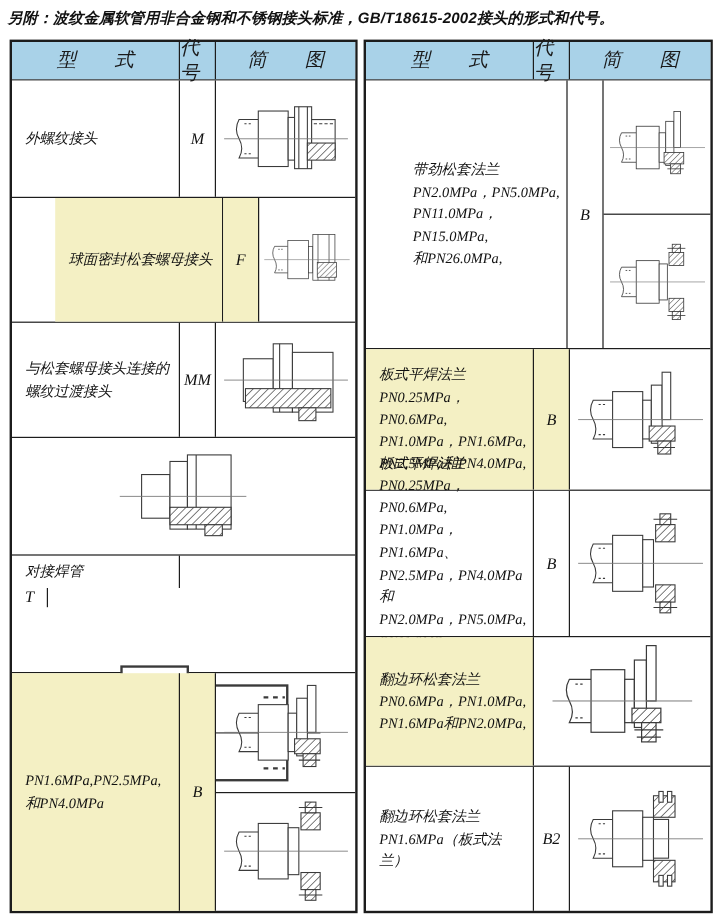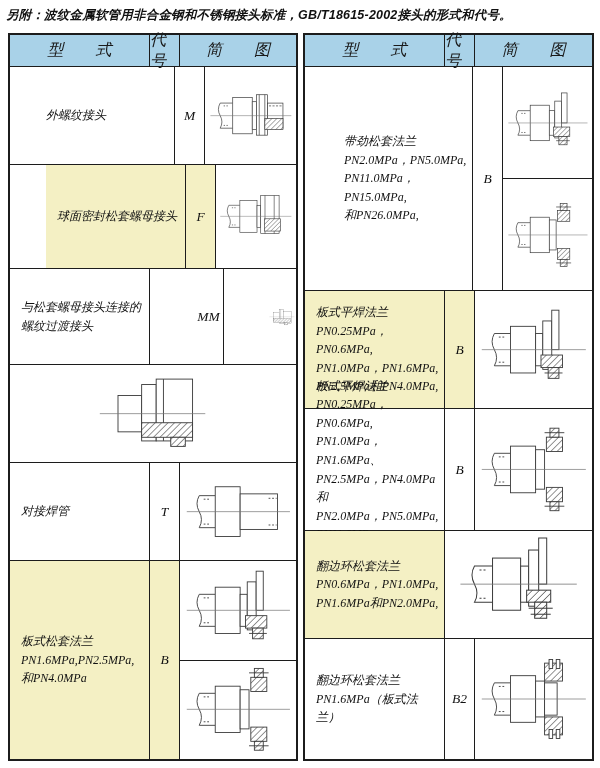--- a/index.html
+++ b/index.html
@@ -42,21 +42,21 @@
 
 <div class="page">
   <div class="intro">另附：波纹金属软管用非合金钢和不锈钢接头标准，GB/T18615-2002接头的形式和代号。</div>
   <div class="tables">
     <div class="jtable left" id="table-left">
         <div class="row header" style="height: 32px;">
           <div class="cell type">型　　式</div>
           <div class="cell code">代号</div>
           <div class="cell diag" style="flex-direction: row; align-items: center; justify-content: center;">简　　图</div>
         </div>
-        <div class="row" style="height: 98px; padding-left: 25px;">
+        <div class="row" style="height: 98px;">
           <div class="cell type">
             <div class="lines">
               <div class="">外螺纹接头</div>
             </div>
           </div>
           <div class="cell code">M</div>
           <div class="cell diag">
             <div class="diag-half">
               <svg viewBox="0 0 120 96" class="dsvg">
                 <path d="M34,30 H16 Q11,39 16,48 Q21,57 16,66 H34" fill="none" stroke="#3a3a3a" stroke-width="1"></path>
@@ -93,21 +93,21 @@
                 <rect x="62" y="30" width="6" height="36" fill="#fff" stroke="#3a3a3a" stroke-width="1"></rect>
                 <rect x="68" y="14" width="30" height="62" fill="#fff" stroke="#3a3a3a" stroke-width="1"></rect>
                 <line x1="75" y1="14" x2="75" y2="76" stroke="#3a3a3a" stroke-width="1"></line>
                 <line x1="90" y1="14" x2="90" y2="76" stroke="#3a3a3a" stroke-width="1"></line>
                 <rect x="74" y="52" width="26" height="20" fill="url(#hatch)" stroke="#3a3a3a" stroke-width="1"></rect>
                 <line x1="2" y1="48" x2="118" y2="48" stroke="#777" stroke-width="0.8"></line>
               </svg>
             </div>
           </div>
         </div>
-        <div class="row" style="height: 96px; gap: 44px;">
+        <div class="row" style="height: 96px;">
           <div class="cell type">
             <div class="lines">
               <div class="">与松套螺母接头连接的</div>
               <div class="">螺纹过渡接头</div>
             </div>
           </div>
           <div class="cell code">MM</div>
           <div class="cell diag">
             <div class="diag-half">
               <svg viewBox="0 0 120 96" class="dsvg">
@@ -130,21 +130,21 @@
                 <rect x="48" y="16" width="16" height="62" fill="#fff" stroke="#3a3a3a" stroke-width="1"></rect>
                 <rect x="64" y="10" width="40" height="68" fill="#fff" stroke="#3a3a3a" stroke-width="1"></rect>
                 <line x1="72" y1="10" x2="72" y2="78" stroke="#3a3a3a" stroke-width="1"></line>
                 <rect x="48" y="58" width="56" height="16" fill="url(#hatch)" stroke="#3a3a3a" stroke-width="1"></rect>
                 <rect x="80" y="74" width="16" height="10" fill="url(#hatch)" stroke="#3a3a3a" stroke-width="1"></rect>
                 <line x1="2" y1="48" x2="118" y2="48" stroke="#777" stroke-width="0.8"></line>
               </svg>
             </div>
           </div>
         </div>
-        <div class="row" style="height: 98px;">
+        <div class="row" style="height: 98px; flex-direction: column;">
           <div class="cell type">
             <div class="lines">
               <div class="">对接焊管</div>
             </div>
           </div>
           <div class="cell code">T</div>
           <div class="cell diag">
             <div class="diag-half">
               <svg viewBox="0 0 120 96" class="dsvg">
                 <path d="M34,30 H16 Q11,39 16,48 Q21,57 16,66 H34" fill="none" stroke="#3a3a3a" stroke-width="1"></path>
@@ -155,21 +155,20 @@
                 <line x1="94" y1="33" x2="103" y2="33" stroke="#3a3a3a" stroke-width="1" stroke-dasharray="2,2"></line>
                 <line x1="94" y1="63" x2="103" y2="63" stroke="#3a3a3a" stroke-width="1" stroke-dasharray="2,2"></line>
                 <line x1="2" y1="48" x2="118" y2="48" stroke="#777" stroke-width="0.8"></line>
               </svg>
             </div>
           </div>
         </div>
         <div class="row hl" style="height: 198px;">
           <div class="cell type">
             <div class="lines">
-              <div class="">板式松套法兰</div>
               <div class="">PN1.6MPa,PN2.5MPa,</div>
               <div class="">和PN4.0MPa</div>
             </div>
           </div>
           <div class="cell code">B</div>
           <div class="cell diag">
             <div class="diag-half">
               <svg viewBox="0 0 120 96" class="dsvg">
                 <path d="M34,30 H16 Q11,39 16,48 Q21,57 16,66 H34" fill="none" stroke="#3a3a3a" stroke-width="1"></path>
                 <line x1="21" y1="34" x2="28" y2="34" stroke="#3a3a3a" stroke-width="1" stroke-dasharray="2,2"></line>

